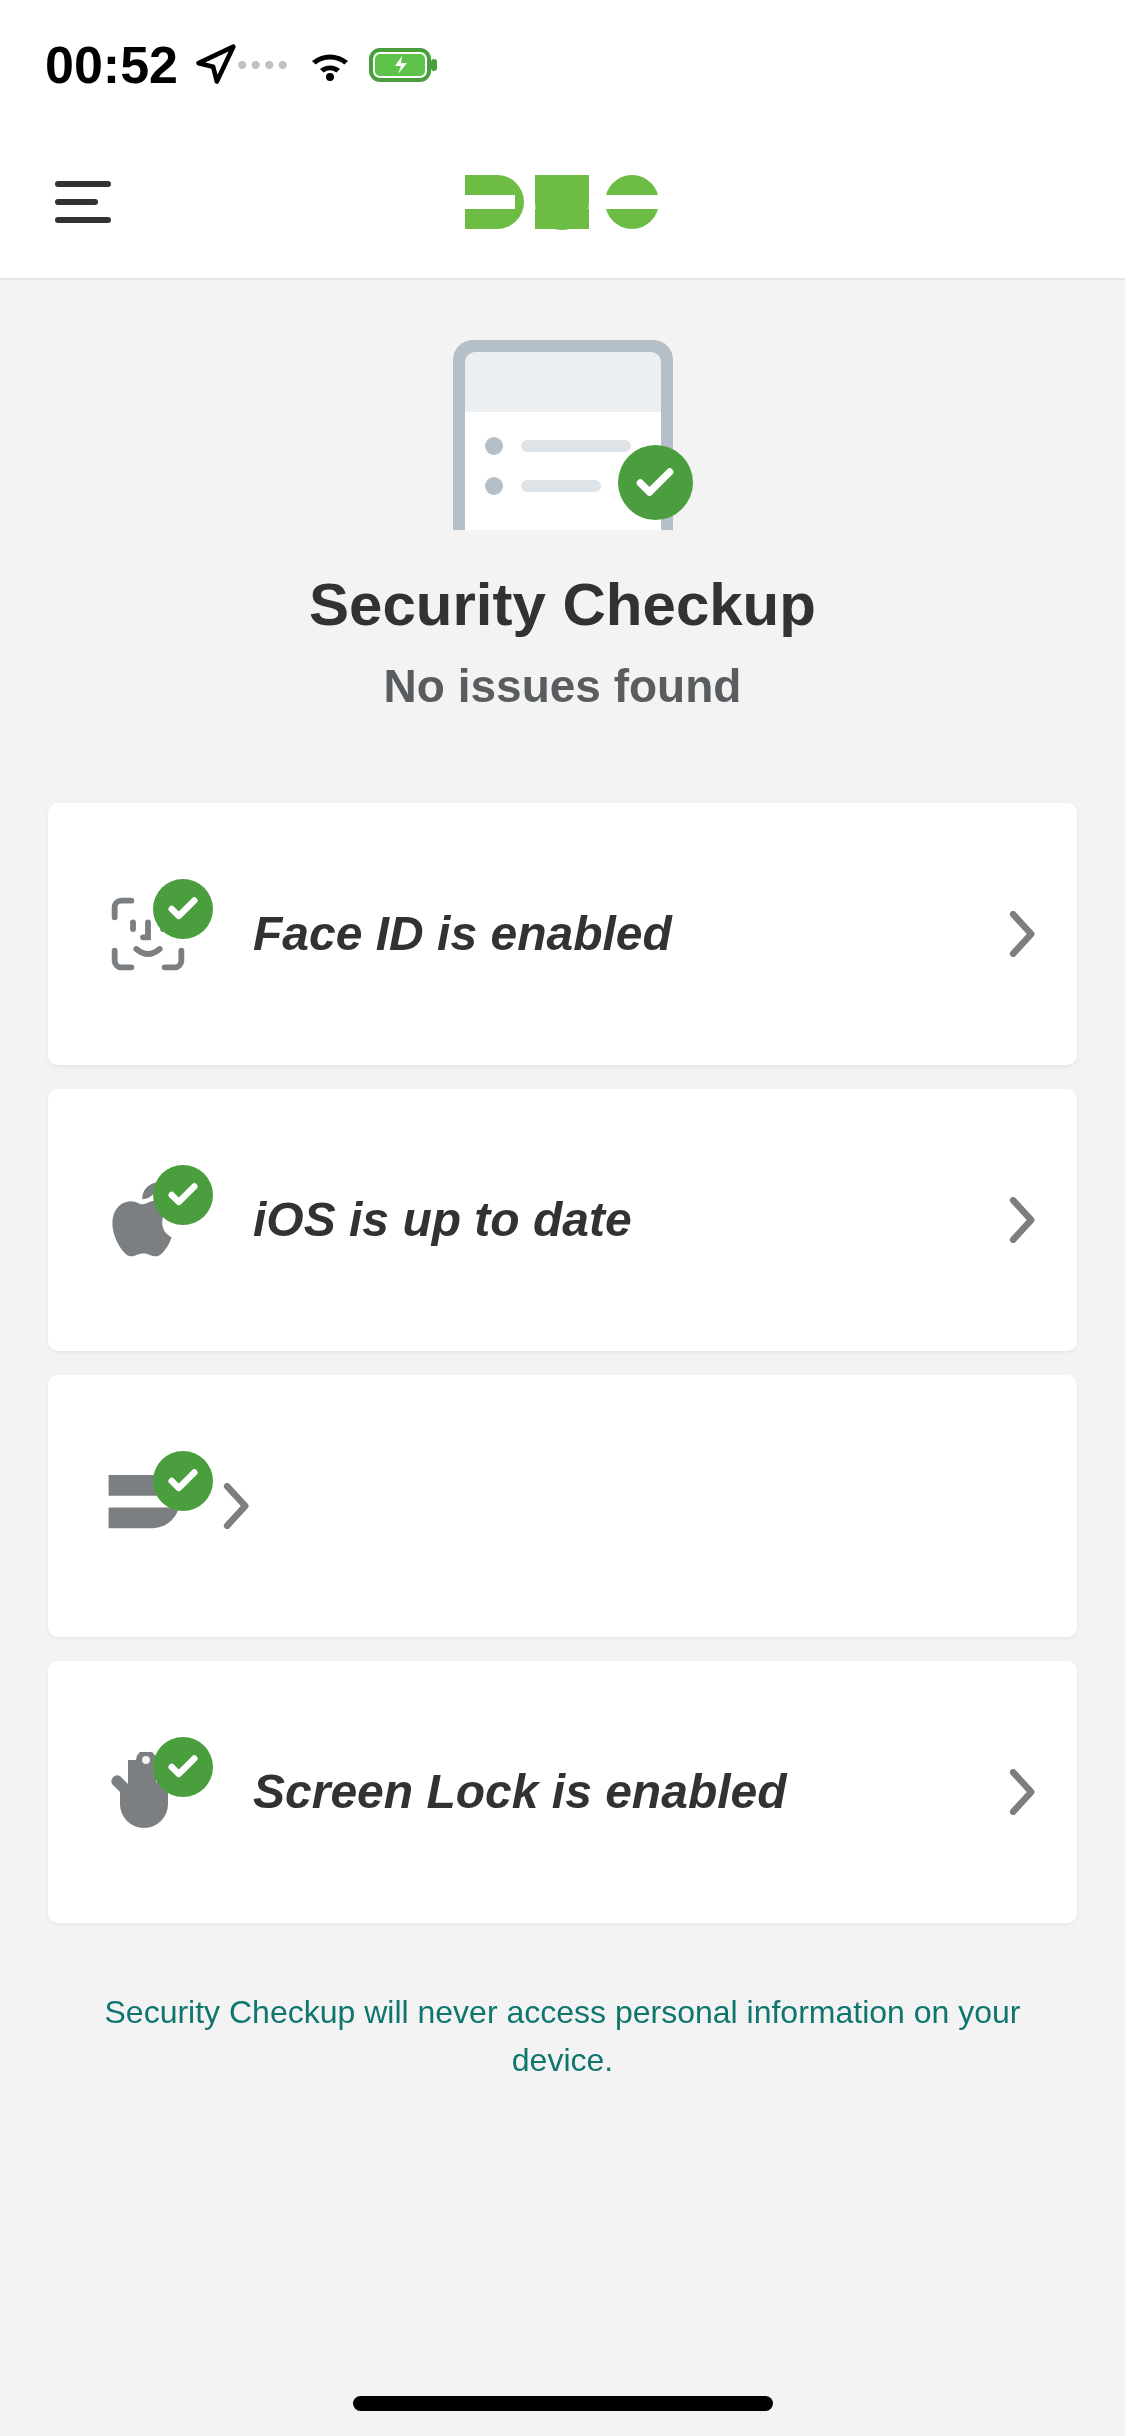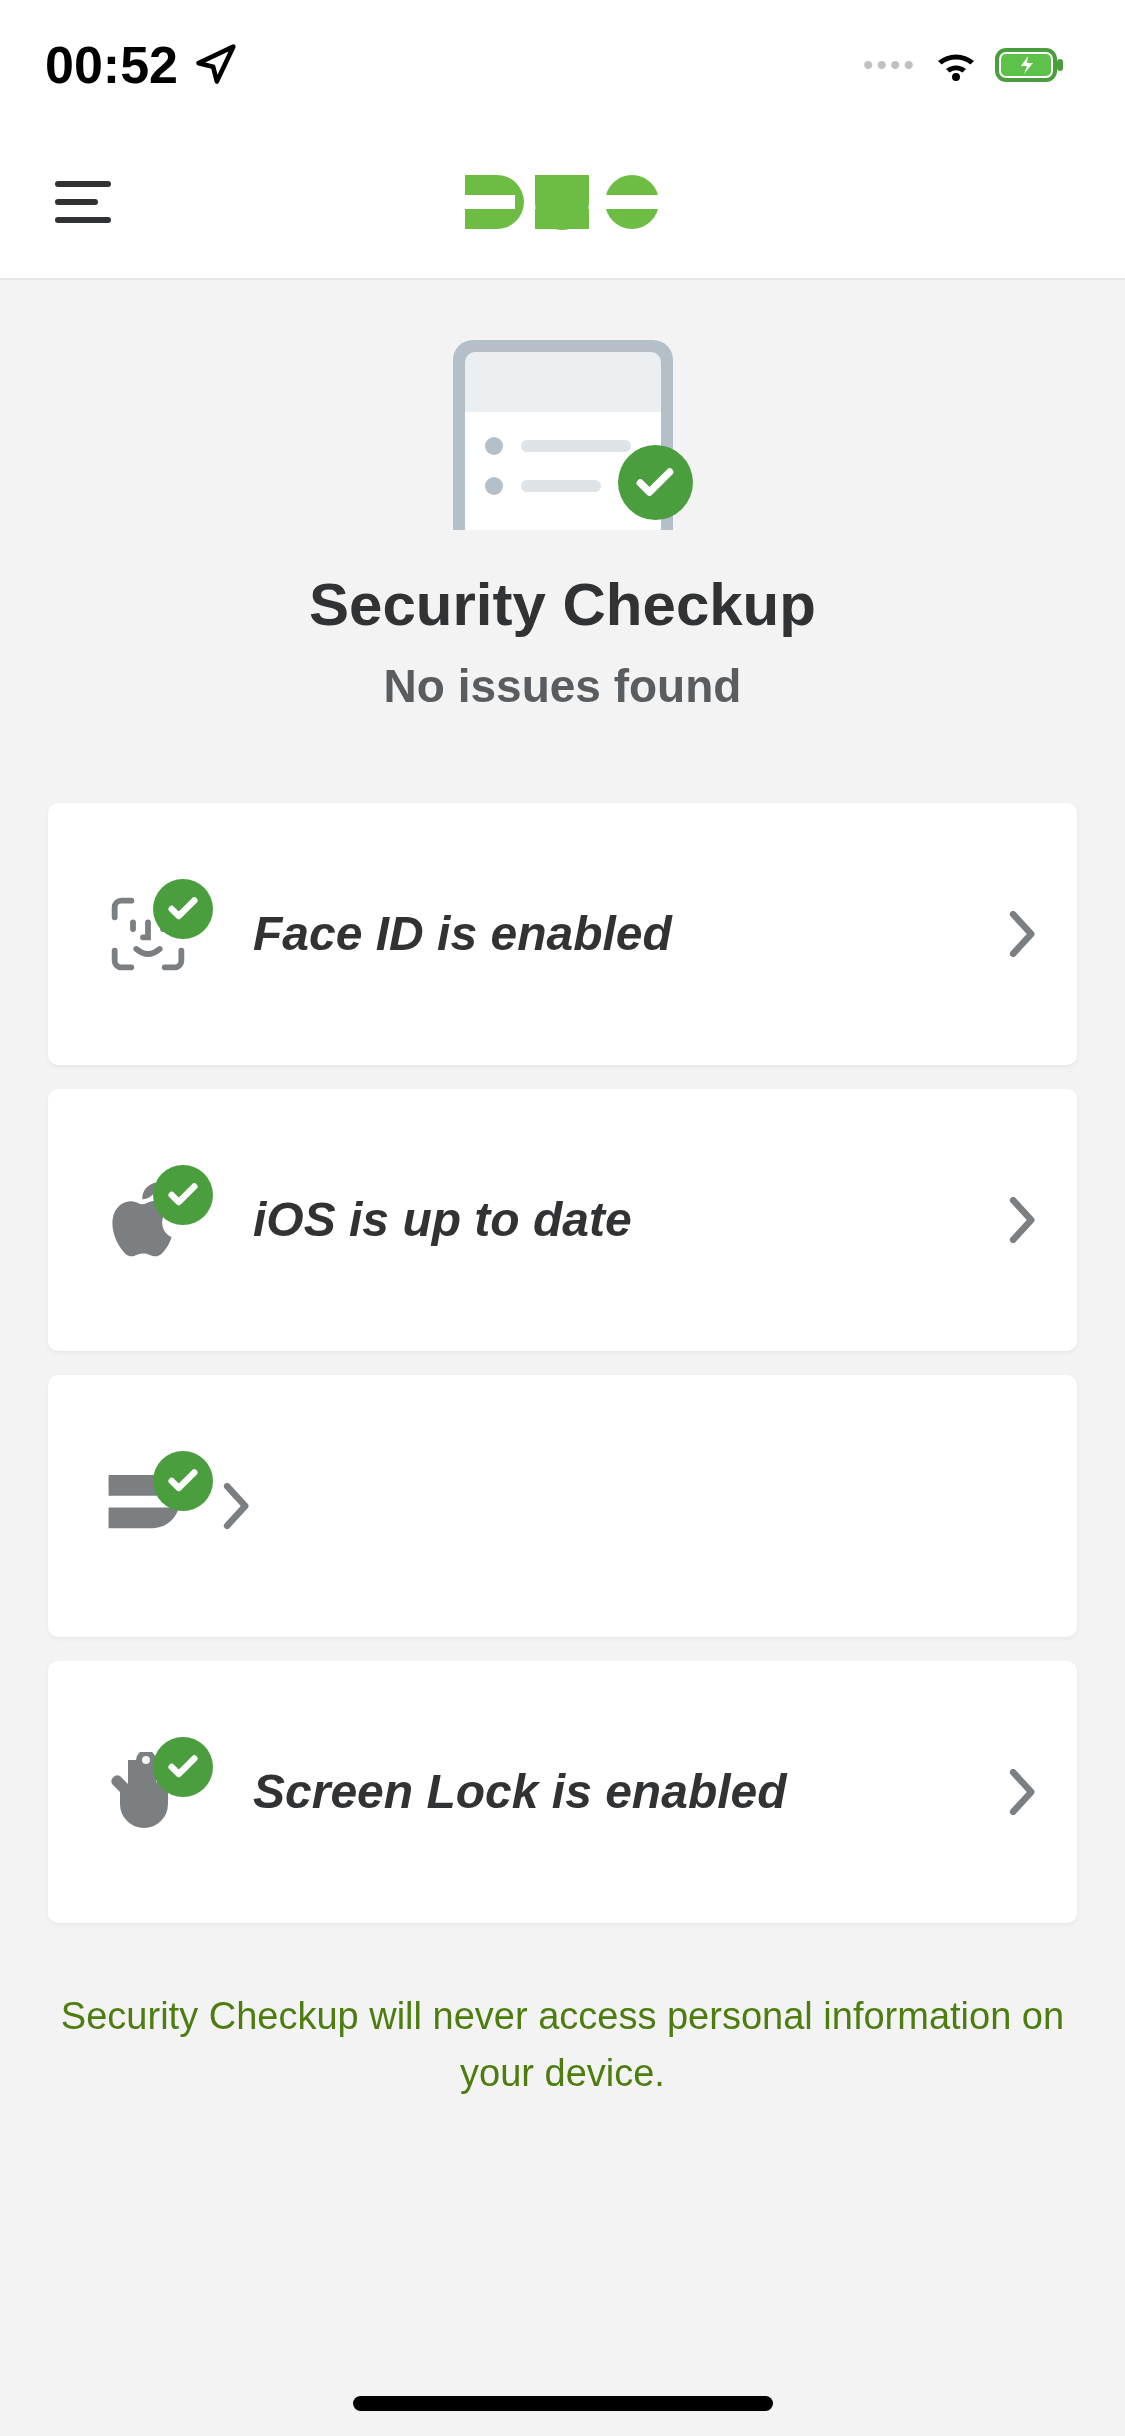--- a/index.html
+++ b/index.html
@@ -13,21 +13,21 @@
       height: 2436px;
       background: #f3f3f3;
       position: relative;
       overflow: hidden;
     }
     .status-bar {
       height: 130px;
       background: #ffffff;
       display: flex;
       align-items: center;
-      justify-content: space-between;
+      justify-content: flex-start;
       padding: 0 60px 0 45px;
     }
     .status-left {
       display: flex;
       align-items: center;
       gap: 15px;
       font-size: 52px;
       font-weight: 600;
       color: #000;
     }
@@ -175,22 +175,22 @@
       font-weight: 600;
       color: #313234;
       padding: 0 30px;
       line-height: 1.25;
     }
     .chevron {
       flex-shrink: 0;
     }
     .footer-text {
       text-align: center;
-      font-size: 38px;
-      color: #4d7c0f;
+      font-size: 32px;
+      color: #0f766e;
       padding: 65px 50px 0 50px;
       line-height: 1.5;
     }
     .home-indicator {
       position: absolute;
       bottom: 25px;
       left: 50%;
       transform: translateX(-50%);
       width: 420px;
       height: 15px;

